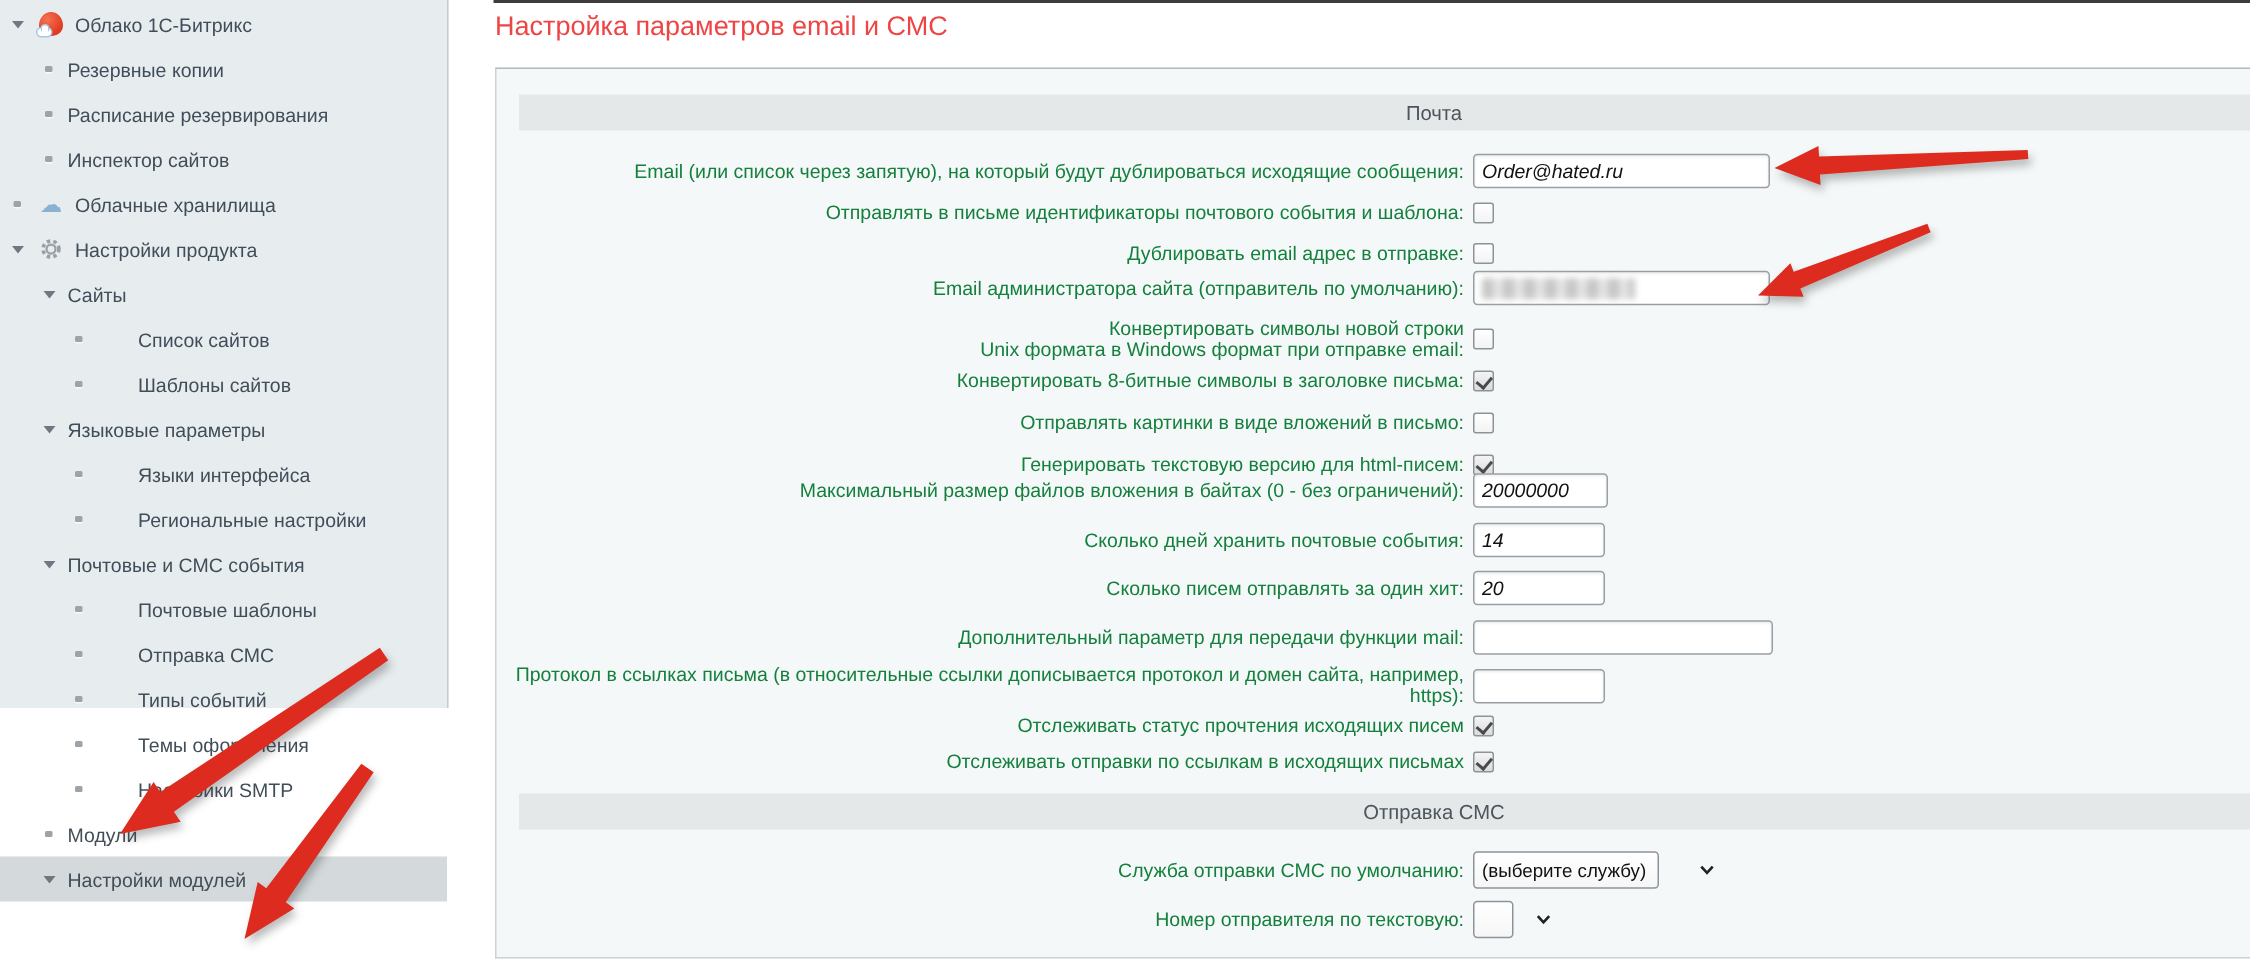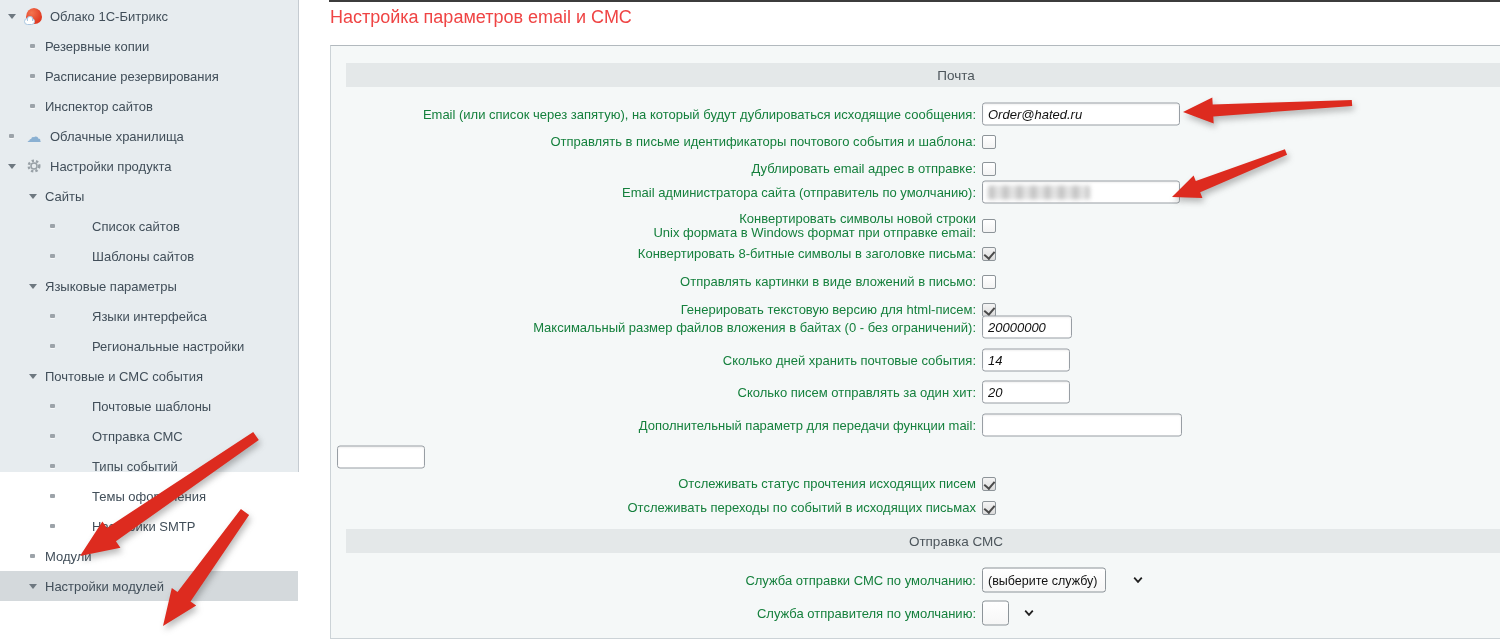--- a/index.html
+++ b/index.html
@@ -300,52 +300,53 @@
         <input class="tin" style="width: 88px;" value="20">
       </span>
     </div>
     <div class="frow" style="top: 379px;">
       <label class="flabel">Дополнительный параметр для передачи функции mail:</label>
       <span class="fctrl">
         <input class="tin" style="width: 200px;" value="">
       </span>
     </div>
     <div class="frow" style="top: 411px;">
+      <label class="flabel">Протокол в ссылках письма (в относительные ссылки дописывается протокол и домен сайта, например, https):</label>
       <span class="fctrl">
         <input class="tin" style="width: 88px;" value="">
       </span>
     </div>
     <div class="frow" style="top: 438px;">
       <label class="flabel">Отслеживать статус прочтения исходящих писем</label>
       <span class="fctrl">
         <span class="cb on"></span>
       </span>
     </div>
     <div class="frow" style="top: 462px;">
-      <label class="flabel">Отслеживать переходы по событий в исходящих письмах</label>
+      <label class="flabel">Отслеживать отправки по ссылкам в исходящих письмах</label>
       <span class="fctrl">
         <span class="cb on"></span>
       </span>
     </div>
     <div class="fband" style="top: 483px;">
       <span>Отправка СМС</span>
     </div>
     <div class="frow" style="top: 534px;">
       <label class="flabel">Служба отправки СМС по умолчанию:</label>
       <span class="fctrl">
         <span class="sel" style="width:124px">
           <span class="selv">(выберите службу)</span>
           <svg class="chev" width="10" height="7" viewBox="0 0 10 7">
             <path d="M1.2 1.2 L5 5.4 L8.8 1.2" fill="none" stroke="#222" stroke-width="1.8"></path>
           </svg>
         </span>
       </span>
     </div>
     <div class="frow" style="top: 567px;">
-      <label class="flabel">Служба отправителя по умолчанию:</label>
+      <label class="flabel">Номер отправителя по текстовую:</label>
       <span class="fctrl">
         <span class="sel" style="width:27px">
           <span class="selv"></span>
           <svg class="chev" width="10" height="7" viewBox="0 0 10 7">
             <path d="M1.2 1.2 L5 5.4 L8.8 1.2" fill="none" stroke="#222" stroke-width="1.8"></path>
           </svg>
         </span>
       </span>
     </div>
   </div>

